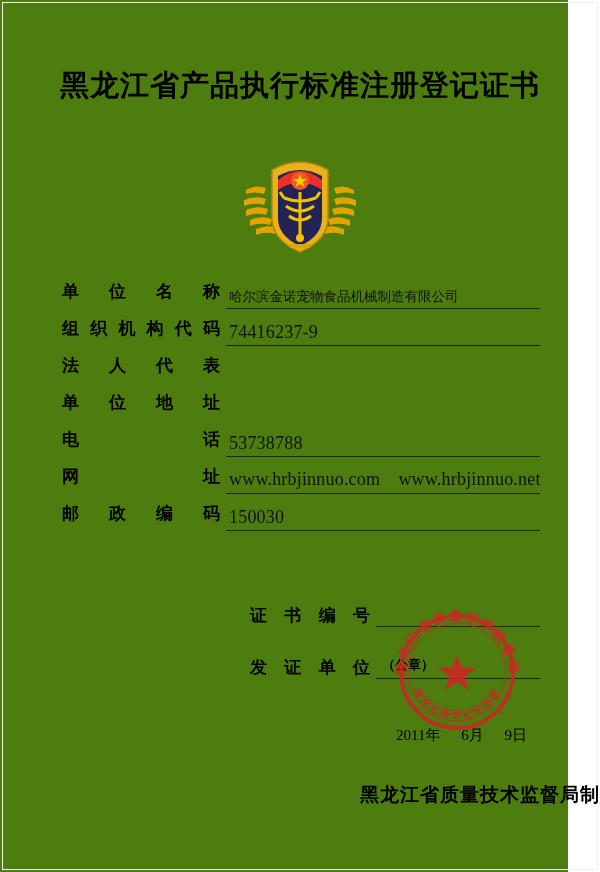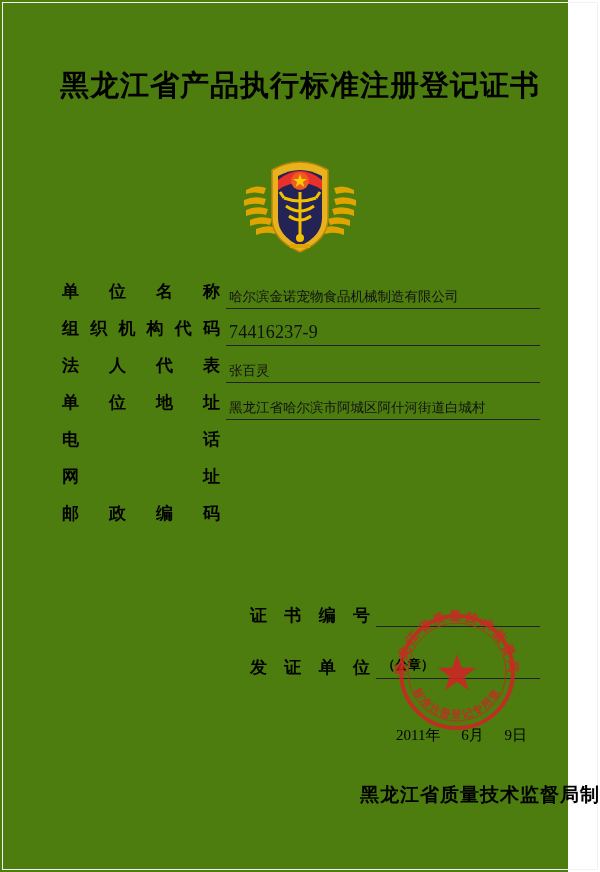--- a/index.html
+++ b/index.html
@@ -252,57 +252,60 @@
       </div>
     </div>
 
     <div class="field-row">
       <div class="field-label">
         <span class="ch">法</span>
         <span class="ch">人</span>
         <span class="ch">代</span>
         <span class="ch">表</span>
       </div>
-      <div class="field-value-wrap">
-        <div class="field-value">张百灵</div>
-      </div>
     </div>
 
     <div class="field-row">
       <div class="field-label">
         <span class="ch">单</span>
         <span class="ch">位</span>
         <span class="ch">地</span>
         <span class="ch">址</span>
       </div>
-      <div class="field-value-wrap">
-        <div class="field-value">黑龙江省哈尔滨市阿城区阿什河街道白城村</div>
-      </div>
     </div>
 
     <div class="field-row">
       <div class="field-label">
         <span class="ch">电</span>
         <span class="ch">话</span>
       </div>
+      <div class="field-value-wrap">
+        <div class="field-value latin">53738788</div>
+      </div>
     </div>
 
     <div class="field-row">
       <div class="field-label">
         <span class="ch">网</span>
         <span class="ch">址</span>
+      </div>
+      <div class="field-value-wrap">
+        <div class="field-value latin">www.hrbjinnuo.com　www.hrbjinnuo.net</div>
       </div>
     </div>
 
     <div class="field-row">
       <div class="field-label">
         <span class="ch">邮</span>
         <span class="ch">政</span>
         <span class="ch">编</span>
         <span class="ch">码</span>
+      </div>
+      <div class="field-value-wrap">
+        <div class="field-value latin">150030</div>
       </div>
     </div>
 
   </div>
 
   <div class="lower">
     <div class="lower-row">
       <div class="lower-label">
         <span>证</span>
         <span>书</span>

